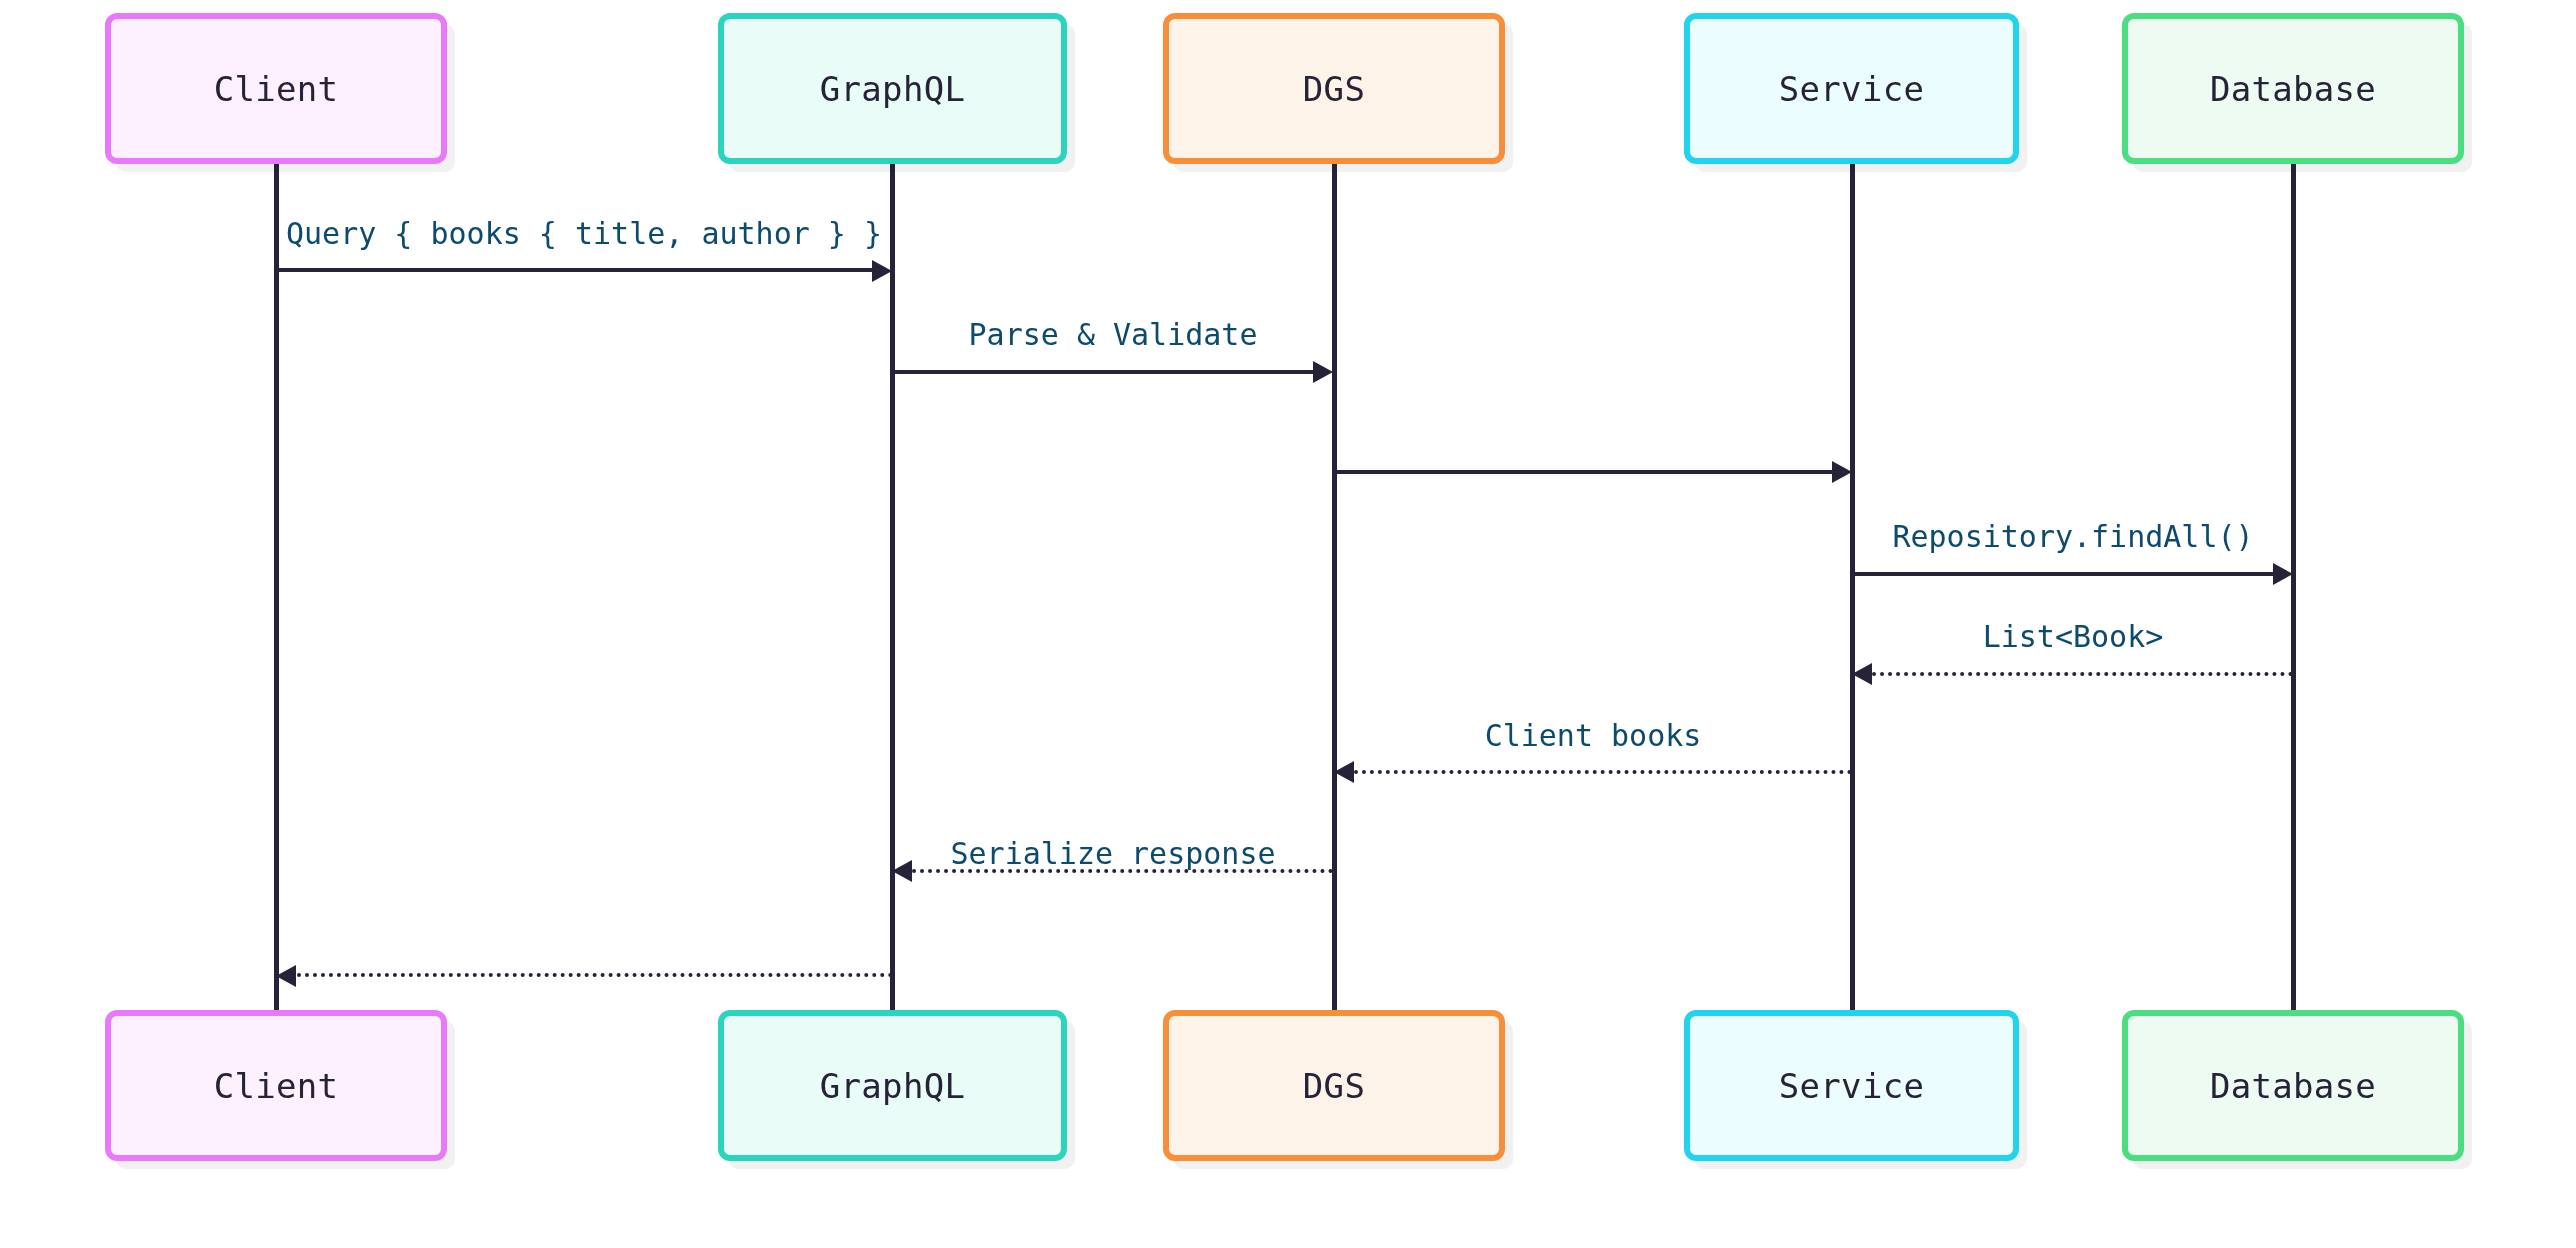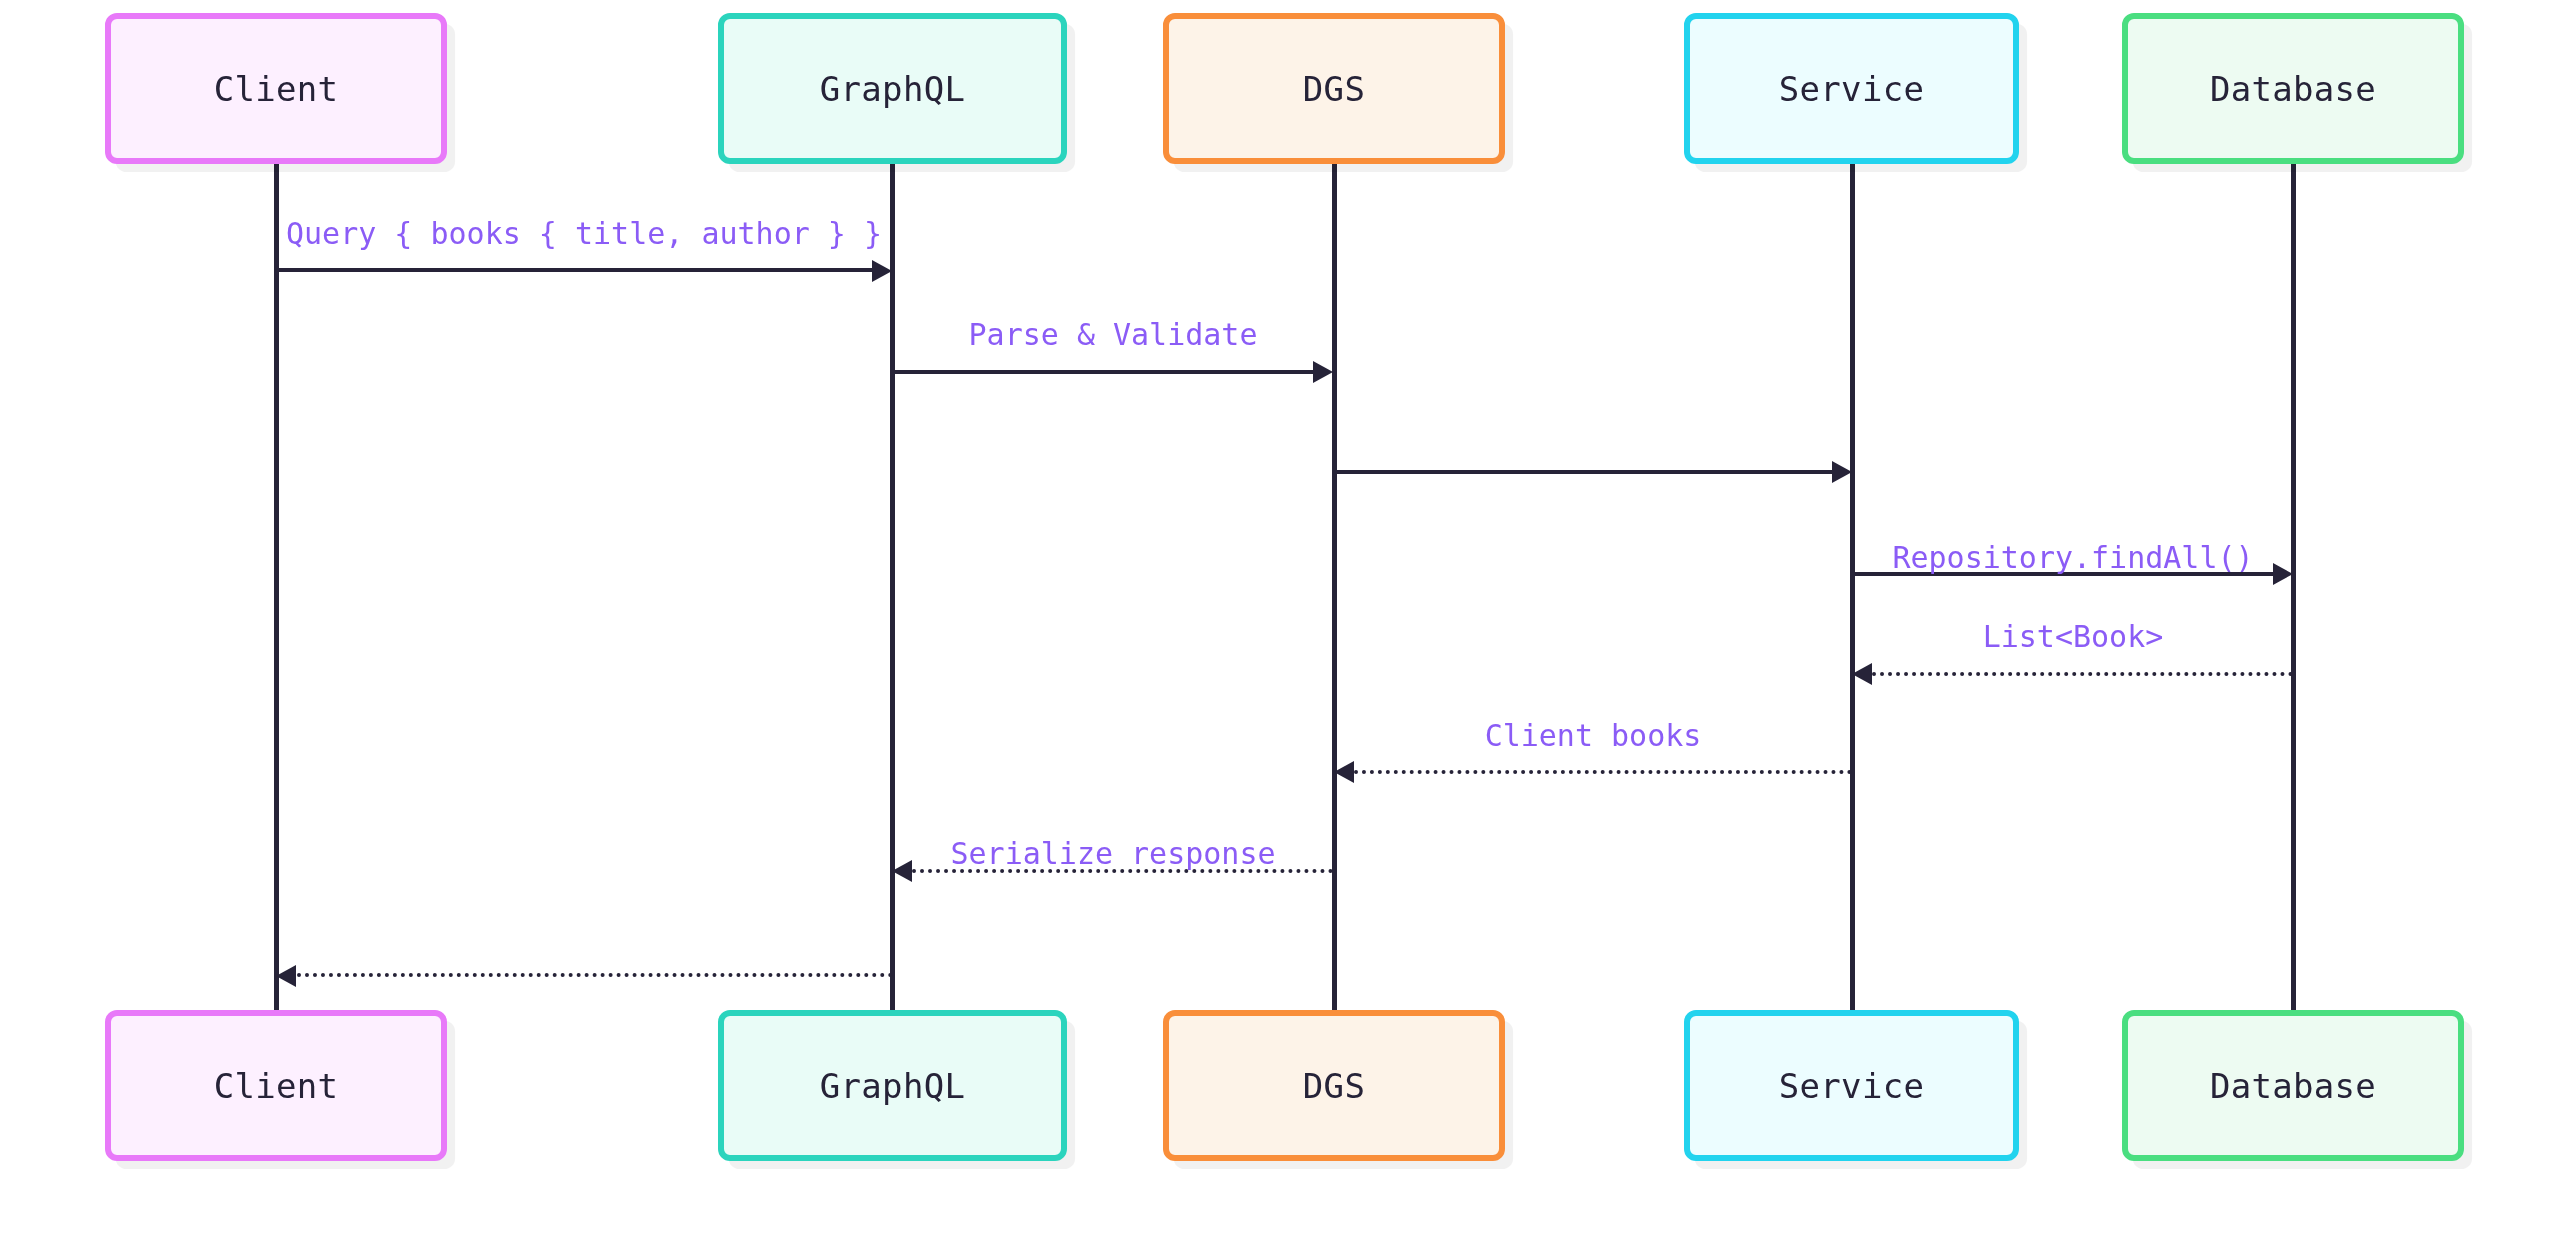--- a/index.html
+++ b/index.html
@@ -36,21 +36,21 @@
   }
   .lifeline {
     position: absolute;
     width: 4.7px;
     background: #262338;
     z-index: 1;
   }
   .msg-label {
     position: absolute;
     font-size: 30px;
-    color: #8b5cf6;
+    color: #0c4a6e;
     white-space: nowrap;
     transform: translateX(-50%);
     z-index: 4;
     font-family: "DejaVu Sans Mono", "Liberation Mono", monospace;
   }
   .msg-line {
     position: absolute;
     height: 0;
     border-top: 4.7px solid #262338;
     z-index: 2;
@@ -117,21 +117,21 @@
     <div class="msg-line" style="left: 276px; width: 596px; top: 268px;"></div>
     <div class="arrow-head right" style="top: 260px; left: 872px;"></div>
     <div class="msg-label" style="left: 584px; top: 216px;">Query { books { title, author } }</div>
     <div class="msg-line" style="left: 892px; width: 421px; top: 370px;"></div>
     <div class="arrow-head right" style="top: 361px; left: 1313px;"></div>
     <div class="msg-label" style="left: 1113px; top: 317px;">Parse &amp; Validate</div>
     <div class="msg-line" style="left: 1334px; width: 498px; top: 470px;"></div>
     <div class="arrow-head right" style="top: 461px; left: 1832px;"></div>
     <div class="msg-line" style="left: 1852px; width: 421px; top: 572px;"></div>
     <div class="arrow-head right" style="top: 563px; left: 2273px;"></div>
-    <div class="msg-label" style="left: 2073px; top: 519px; margin-top: 21px;">Repository.findAll()</div>
+    <div class="msg-label" style="left: 2073px; top: 519px;">Repository.findAll()</div>
     <div class="msg-line dotted" style="left: 1872px; width: 421px; top: 672px;"></div>
     <div class="arrow-head left" style="top: 663px; left: 1852px;"></div>
     <div class="msg-label" style="left: 2073px; top: 619px;">List&lt;Book&gt;</div>
     <div class="msg-line dotted" style="left: 1354px; width: 498px; top: 770px;"></div>
     <div class="arrow-head left" style="top: 761px; left: 1334px;"></div>
     <div class="msg-label" style="left: 1593px; top: 718px;">Client books</div>
     <div class="msg-line dotted" style="left: 912px; width: 421px; top: 869px;"></div>
     <div class="arrow-head left" style="top: 860px; left: 892px;"></div>
     <div class="msg-label" style="left: 1113px; top: 816px; margin-top: 20px;">Serialize response</div>
     <div class="msg-line dotted" style="left: 297px; width: 596px; top: 973px;"></div>

